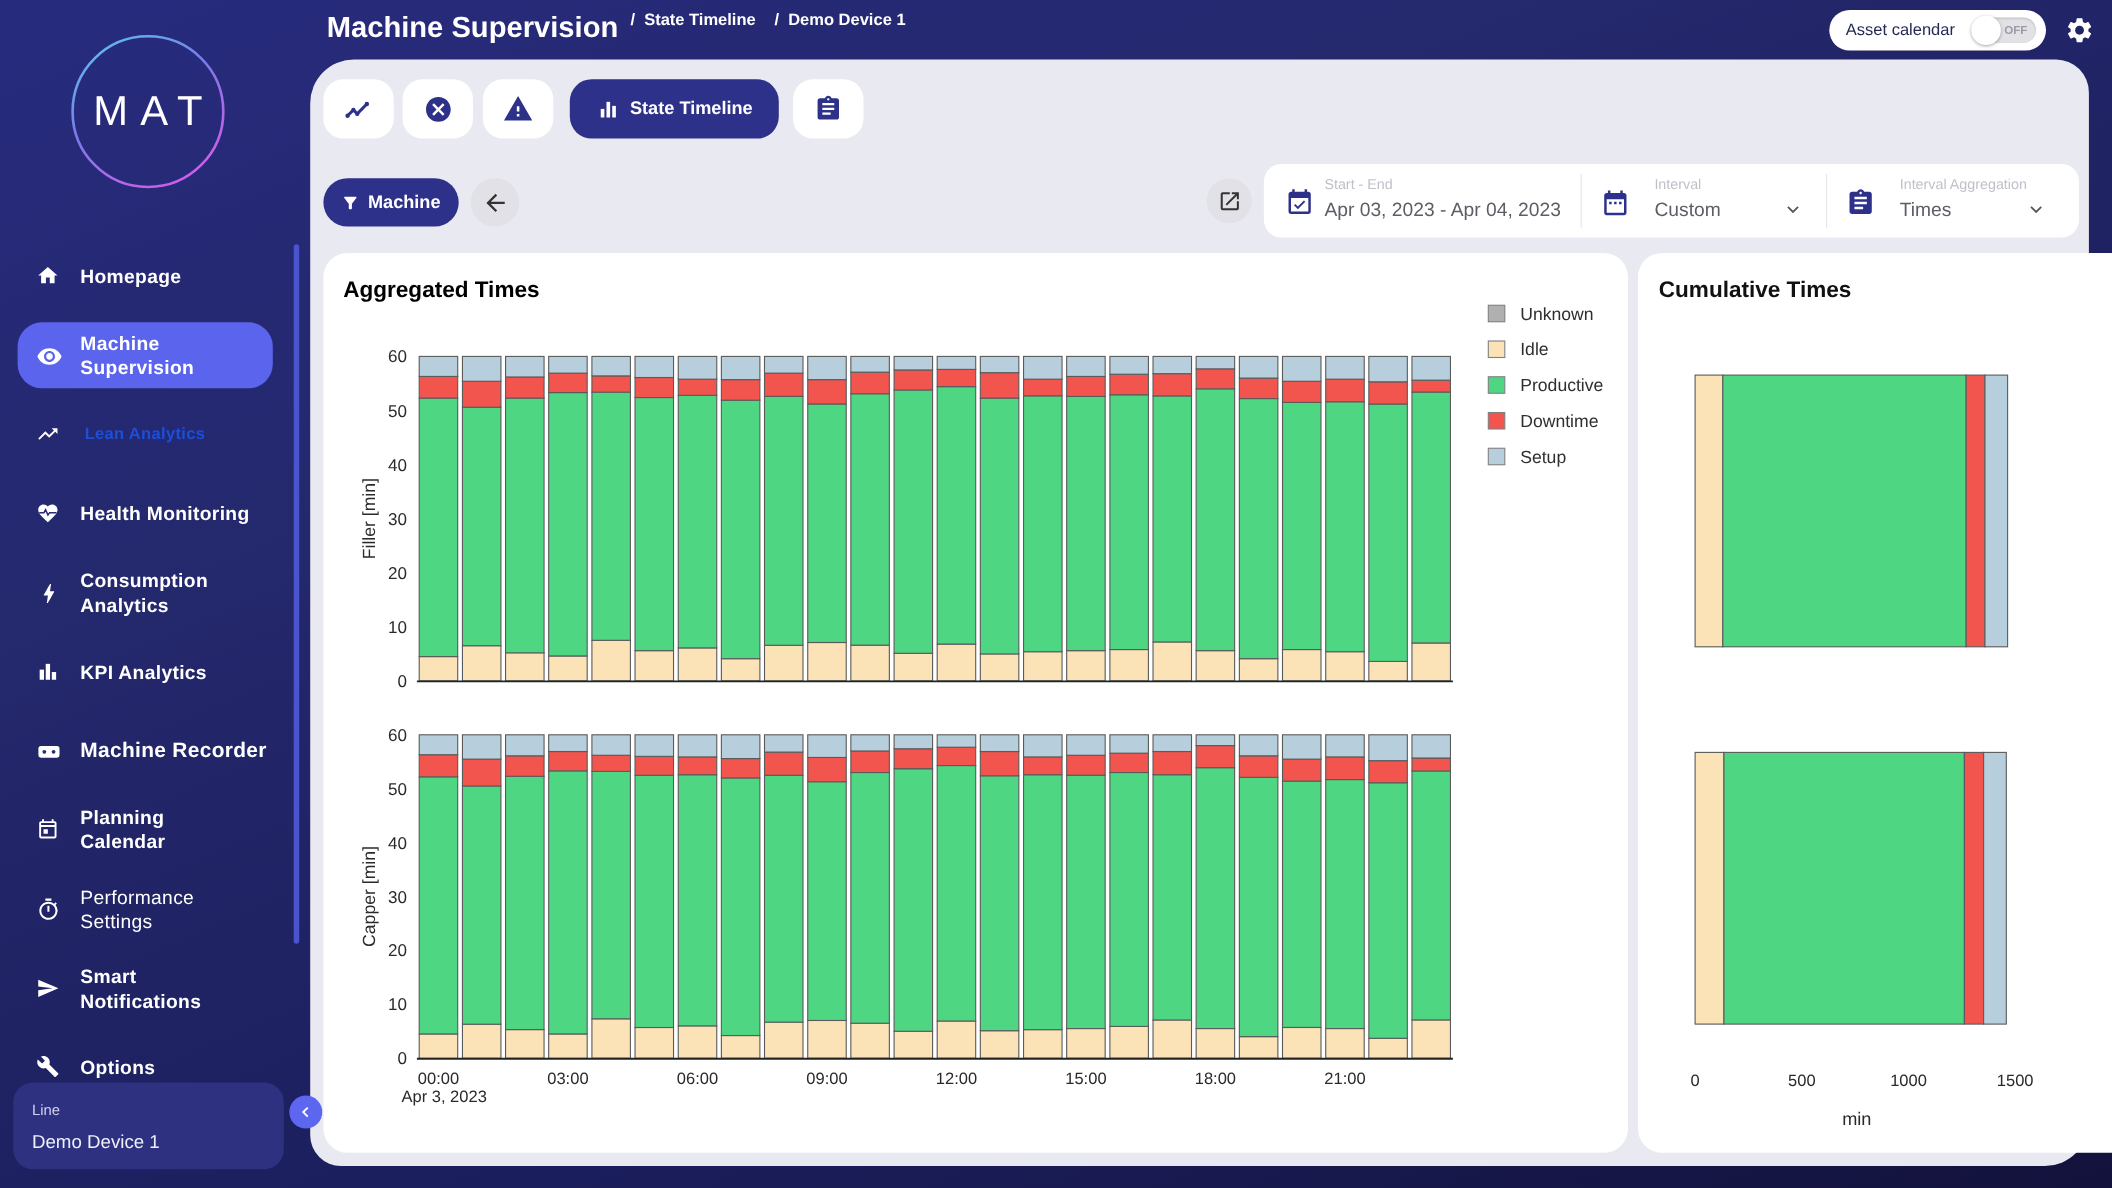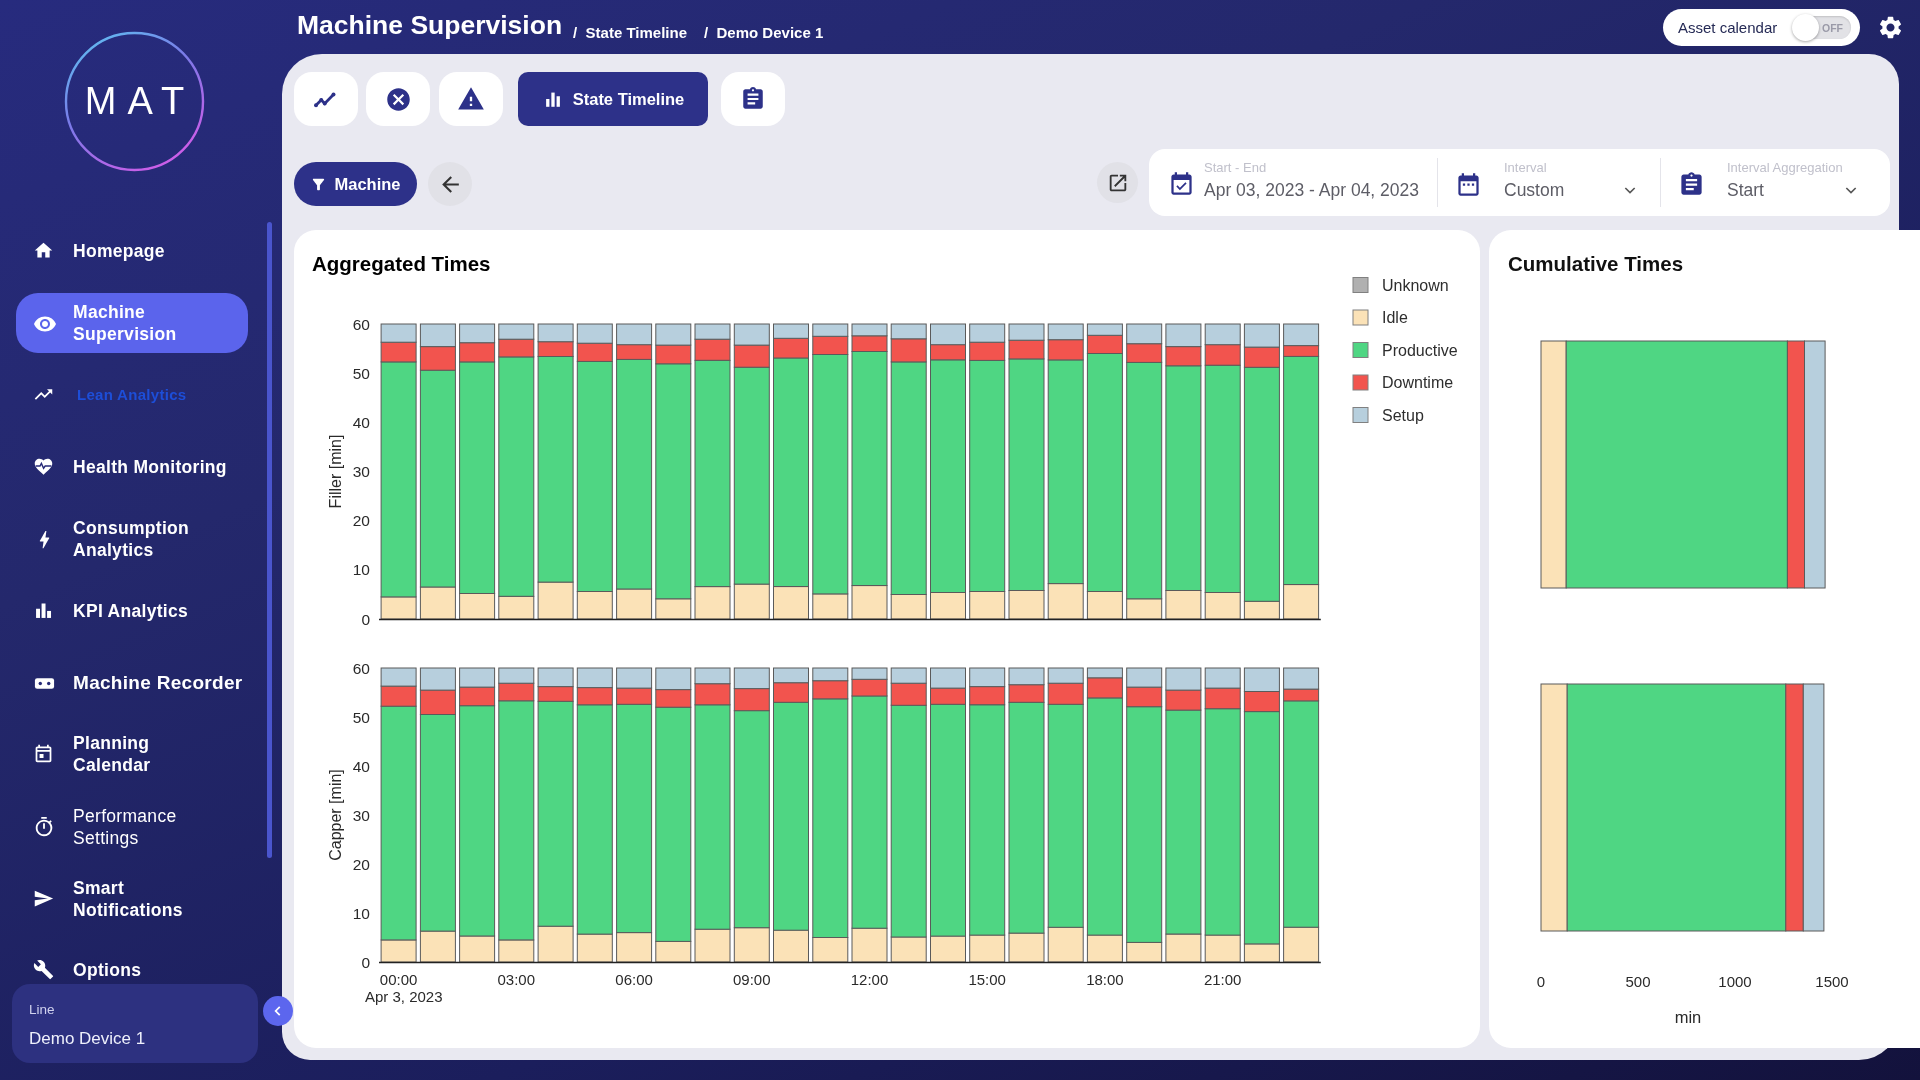--- a/index.html
+++ b/index.html
@@ -78,21 +78,21 @@
 <div class="abs" style="left:73px;top:959px;color:#fff;font-weight:bold;font-size:17.5px;letter-spacing:0.3px;line-height:22px">Options</div>
 <div class="abs" style="left:267px;top:222px;width:5px;height:636px;background:#4a55cd;border-radius:3px"></div>
 <div class="abs" style="left:12px;top:984px;width:246px;height:79px;background:#2d3180;border-radius:18px"></div>
 <div class="abs" style="left:29px;top:1002px;color:#d0d2ee;font-size:13.5px">Line</div>
 <div class="abs" style="left:29px;top:1029px;color:#eef0fb;font-size:17px">Demo Device 1</div>
 <div class="abs" style="left:263px;top:996px;width:30px;height:30px;background:#5c66ee;border-radius:50%;display:flex;align-items:center;justify-content:center;z-index:9">
     <svg width="14" height="14" viewBox="0 0 24 24">
       <path d="M15 5l-7 7 7 7" fill="none" stroke="#fff" stroke-width="3"></path>
     </svg>
   </div>
-<div class="abs" style="left:297px;top:10px;display:flex;align-items:flex-end">
+<div class="abs" style="left:297px;top:10px;display:flex;align-items:flex-start">
     <span style="color:#fff;font-weight:bold;font-size:26.5px">Machine Supervision</span>
     <span style="color:#fff;font-size:15px;font-weight:bold;margin-left:11px">/&nbsp;&nbsp;State Timeline</span>
     <span style="color:#fff;font-size:15px;font-weight:bold;margin-left:17px">/&nbsp;&nbsp;Demo Device 1</span>
   </div>
 <div class="abs" style="left:1663px;top:9px;width:197px;height:37px;background:#fff;border-radius:19px"></div>
 <div class="abs" style="left:1678px;top:19px;color:#252a55;font-weight:normal;font-size:15px">Asset calendar</div>
 <div class="abs" style="left:1795px;top:16px;width:56px;height:23px;background:#e2e2e6;border-radius:12px;box-shadow:inset 0 1px 2px rgba(0,0,0,.15)"></div>
 <div class="abs" style="left:1822px;top:22px;color:#9a9aa8;font-weight:bold;font-size:10.5px">OFF</div>
 <div class="abs" style="left:1792px;top:14px;width:27px;height:27px;background:#fff;border-radius:50%;box-shadow:0 1px 3px rgba(0,0,0,.35)"></div>
 <div class="abs" style="left:1877px;top:14px"><svg width="27" height="27" viewBox="0 0 24 24">
@@ -111,21 +111,21 @@
 <div class="wbtn" style="left:366px;top:72px;width:64px;height:54px">
     <svg width="27" height="27" viewBox="0 0 24 24">
       <path d="M12 2C6.47 2 2 6.47 2 12s4.47 10 10 10 10-4.47 10-10S17.53 2 12 2zm5 13.59L15.59 17 12 13.41 8.41 17 7 15.59 10.59 12 7 8.41 8.41 7 12 10.59 15.59 7 17 8.41 13.41 12 17 15.59z" fill="#2d3189"></path>
     </svg>
   </div>
 <div class="wbtn" style="left:439px;top:72px;width:64px;height:54px">
     <svg width="28" height="28" viewBox="0 0 24 24">
       <path d="M1 21h22L12 2 1 21zm12-3h-2v-2h2v2zm0-4h-2v-4h2v4z" fill="#2d3189"></path>
     </svg>
   </div>
-<div class="navbtn" style="left:518px;top:72px;width:190px;height:54px;border-radius:10px">
+<div class="navbtn" style="left:518px;top:72px;width:190px;height:54px;border-radius:20px">
     <svg width="22" height="22" viewBox="0 0 24 24">
       <rect x="4.5" y="12" width="3.6" height="8.5" fill="#fff"></rect>
       <rect x="10.2" y="5" width="3.6" height="15.5" fill="#fff"></rect>
       <rect x="15.9" y="9" width="3.6" height="11.5" fill="#fff"></rect>
     </svg>
     <span style="color:#fff;font-weight:bold;font-size:16.5px;margin-left:9px">State Timeline</span>
   </div>
 <div class="wbtn" style="left:721px;top:72px;width:64px;height:54px">
     <svg width="26" height="26" viewBox="0 0 24 24">
       <path d="M19 3h-4.18C14.4 1.84 13.3 1 12 1c-1.3 0-2.4.84-2.82 2H5c-1.1 0-2 .9-2 2v14c0 1.1.9 2 2 2h14c1.1 0 2-.9 2-2V5c0-1.1-.9-2-2-2zm-7 0c.55 0 1 .45 1 1s-.45 1-1 1-1-.45-1-1 .45-1 1-1zm2 14H7v-2h7v2zm3-4H7v-2h10v2zm0-4H7V7h10v2z" fill="#2d3189"></path>
@@ -160,21 +160,21 @@
     </svg></div>
 <div class="lbl" style="left:1504px;top:160px">Interval</div>
 <div class="val" style="left:1504px;top:180px">Custom</div>
 <svg style="position:absolute;left:1622px;top:182px" width="16" height="16" viewBox="0 0 24 24">
     <path d="M5 9l7 7 7-7" fill="none" stroke="#555" stroke-width="2.4"></path>
   </svg>
 <div class="abs" style="left:1678px;top:171px"><svg width="27" height="27" viewBox="0 0 24 24">
       <path d="M19 3h-4.18C14.4 1.84 13.3 1 12 1c-1.3 0-2.4.84-2.82 2H5c-1.1 0-2 .9-2 2v14c0 1.1.9 2 2 2h14c1.1 0 2-.9 2-2V5c0-1.1-.9-2-2-2zm-7 0c.55 0 1 .45 1 1s-.45 1-1 1-1-.45-1-1 .45-1 1-1zm2 14H7v-2h7v2zm3-4H7v-2h10v2zm0-4H7V7h10v2z" fill="#2d3189"></path>
     </svg></div>
 <div class="lbl" style="left:1727px;top:160px">Interval Aggregation</div>
-<div class="val" style="left:1727px;top:180px">Start</div>
+<div class="val" style="left:1727px;top:180px">Times</div>
 <svg style="position:absolute;left:1843px;top:182px" width="16" height="16" viewBox="0 0 24 24">
     <path d="M5 9l7 7 7-7" fill="none" stroke="#555" stroke-width="2.4"></path>
   </svg>
 <div class="card" style="left:294px;top:230px;width:1186px;height:818px">
     <div style="position:absolute;left:18px;top:22px;font-weight:bold;font-size:20.5px;color:#000000">Aggregated Times</div>
     <svg width="1186" height="818" viewBox="0 0 1186 818" style="position:absolute;left:0;top:0">
       <g font-family="Liberation Sans, sans-serif">
         <text x="76" y="394.5" font-size="15.5" fill="#2a2a2a" text-anchor="end">0</text>
         <text x="76" y="345.3" font-size="15.5" fill="#2a2a2a" text-anchor="end">10</text>
         <text x="76" y="296.2" font-size="15.5" fill="#2a2a2a" text-anchor="end">20</text>

